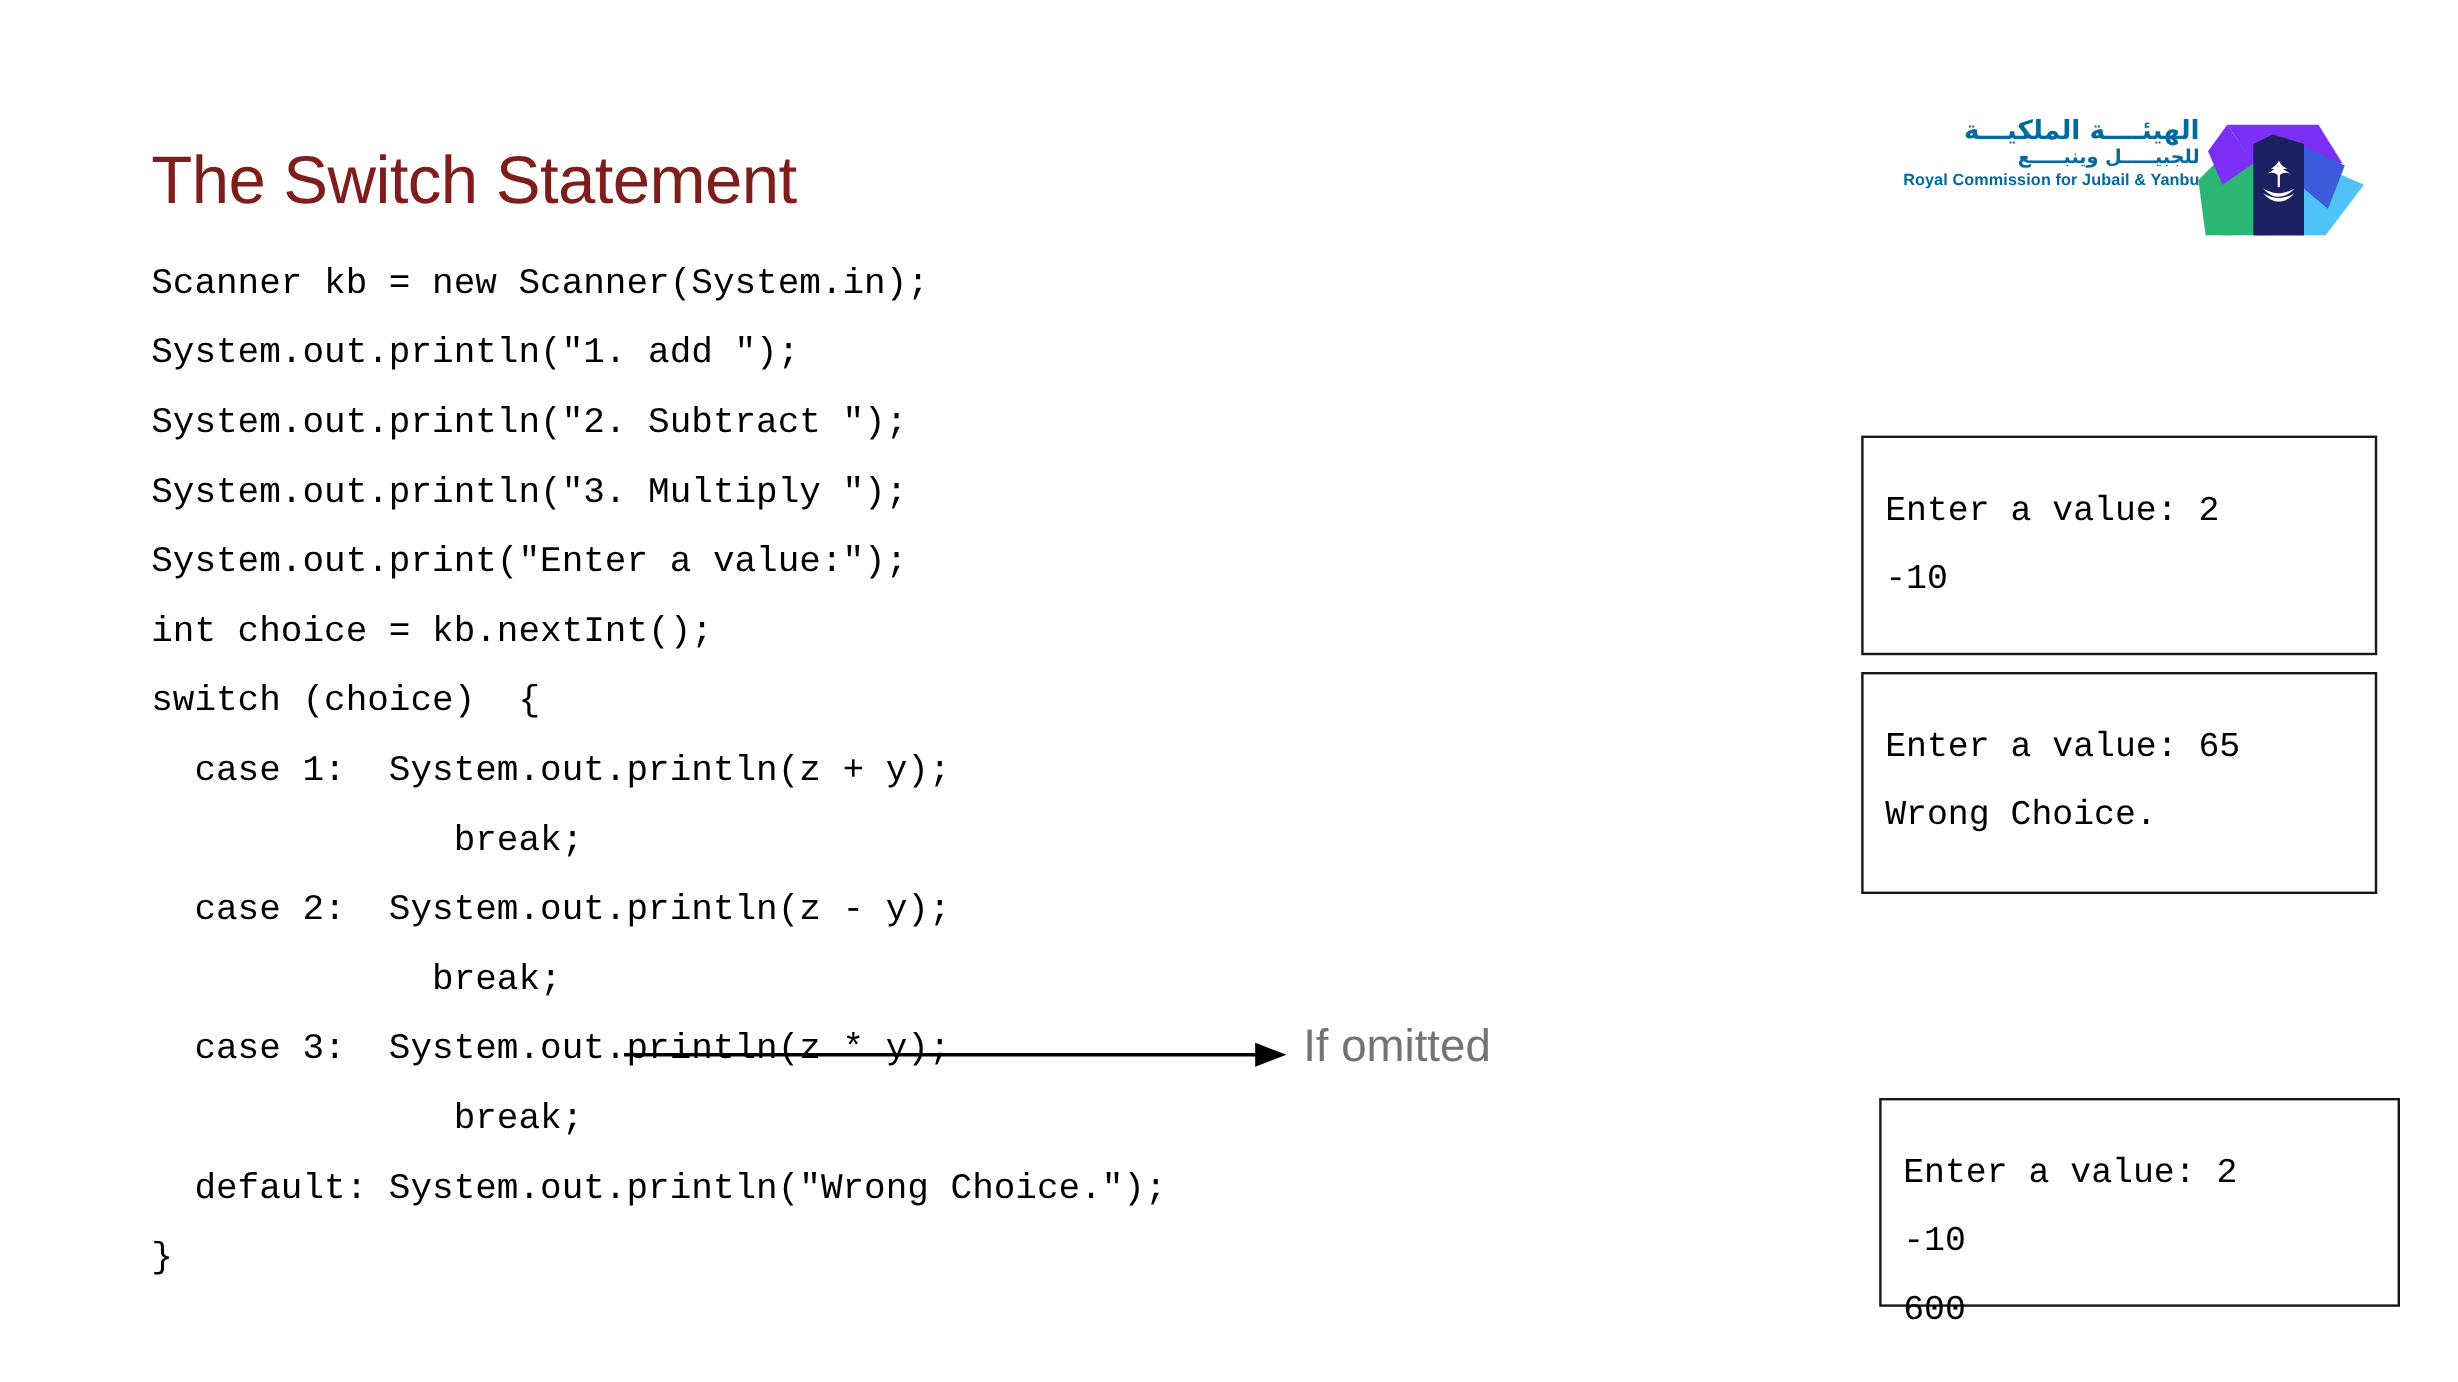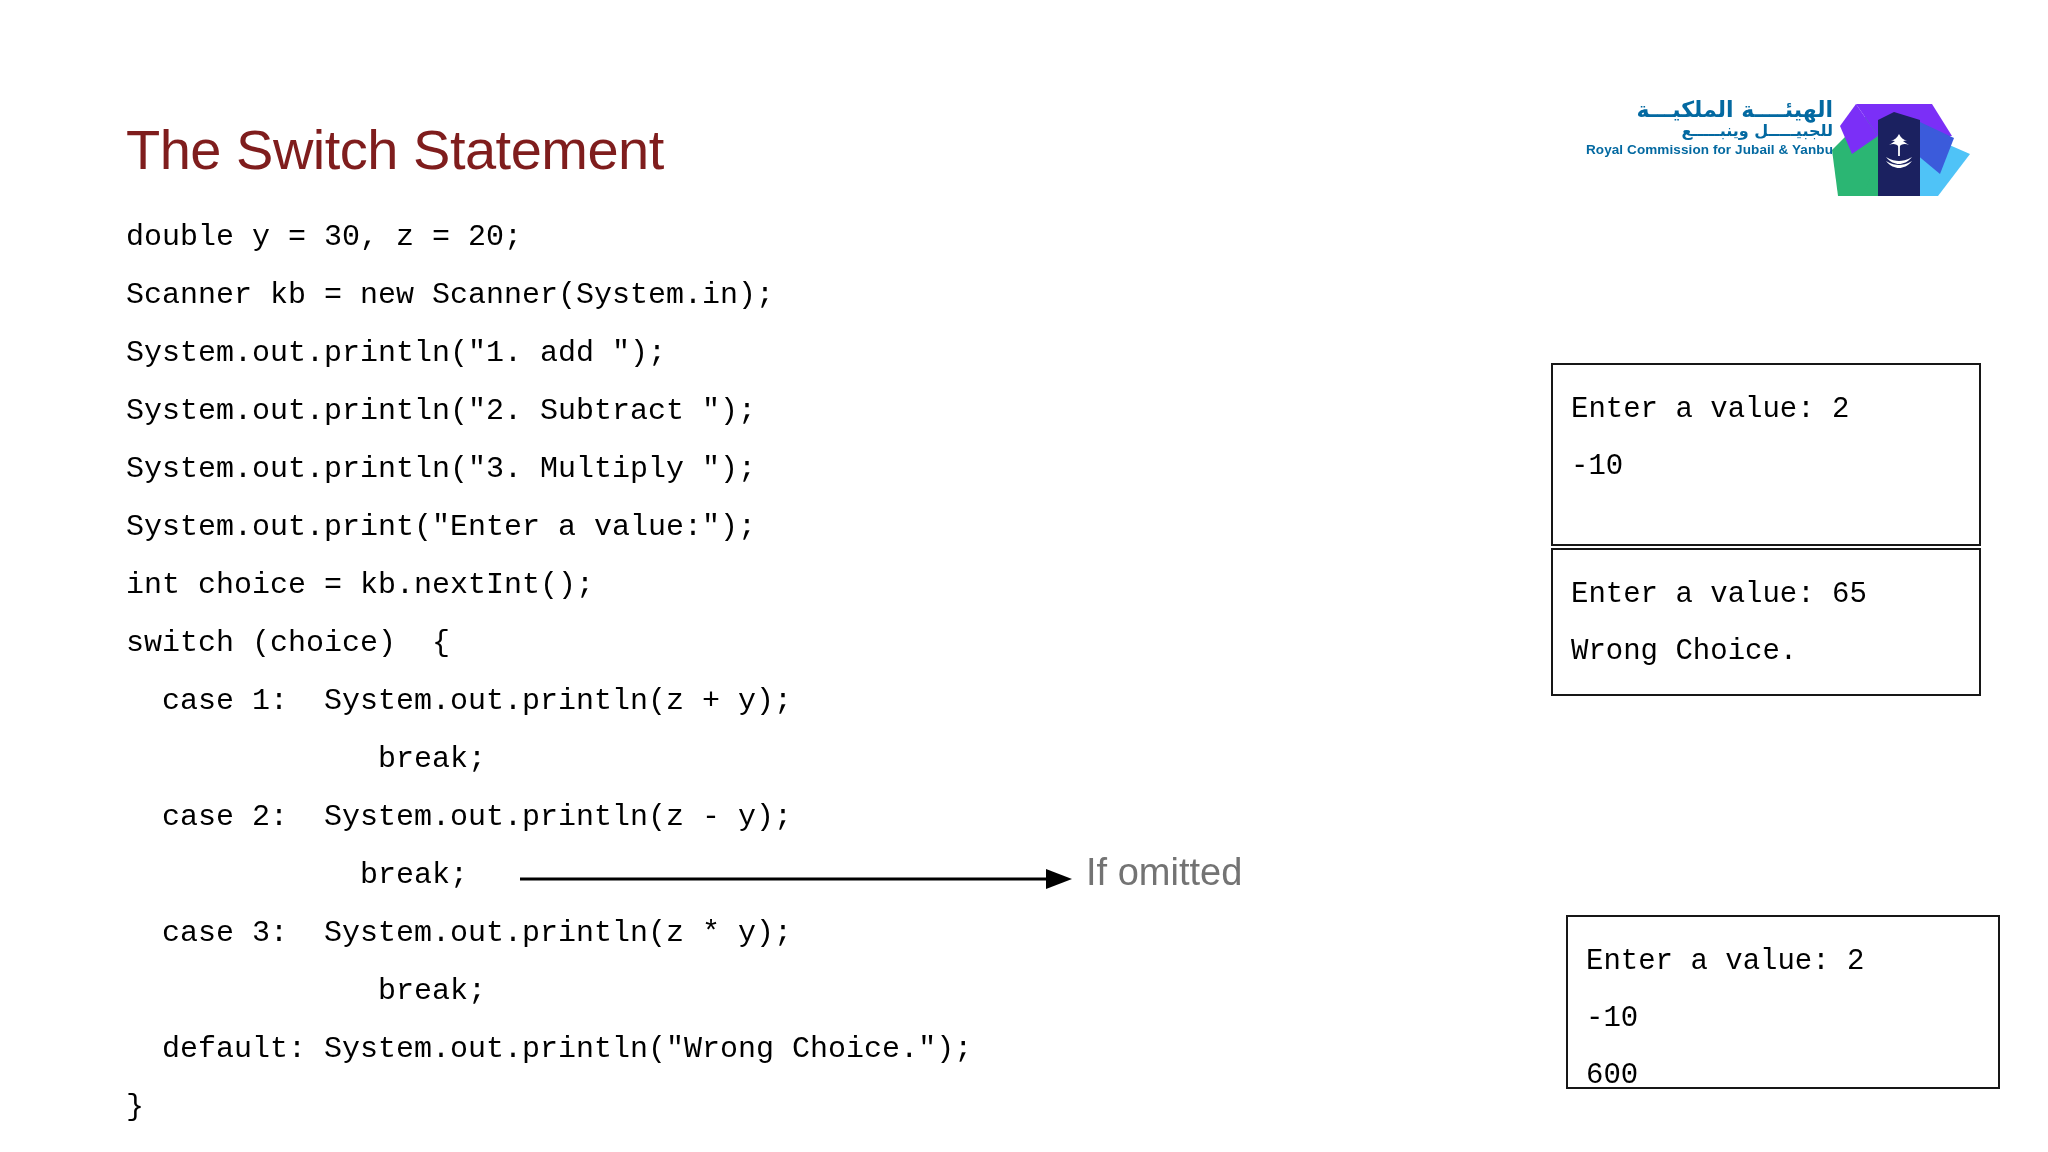--- a/index.html
+++ b/index.html
@@ -68,29 +68,29 @@
 
   
   .output-box {
     position: absolute;
     border: 2px solid #171717;
     background: #ffffff;
     box-sizing: border-box;
     font-family: "Liberation Mono", "DejaVu Sans Mono", monospace;
     font-size: 29px;
     color: #000000;
-    padding: 16px 0 0 18px;
+    padding: 32px 0 0 18px;
   }
   .output-line {
     height: 57px;
     line-height: 57px;
     white-space: pre;
   }
   #output-box-1 { left: 1551px; top: 363px;  width: 430px; height: 183px; }
-  #output-box-2 { left: 1551px; top: 548px;  width: 430px; height: 148px; }
+  #output-box-2 { left: 1551px; top: 560px;  width: 430px; height: 185px; }
   #output-box-3 { left: 1566px; top: 915px;  width: 434px; height: 174px; }
 
   
   #logo {
     position: absolute;
     left: 1575px;
     top: 92px;
     width: 400px;
     height: 110px;
   }
@@ -125,21 +125,20 @@
     width: 150px;
     height: 108px;
   }
 </style>
 </head>
 <body>
 
 <div id="slide-title">The Switch Statement</div>
 
 <div id="code-block">
-  <div class="code-line">double y = 30, z = 20;</div>
   <div class="code-line">Scanner kb = new Scanner(System.in);</div>
   <div class="code-line">System.out.println("1. add ");</div>
   <div class="code-line">System.out.println("2. Subtract ");</div>
   <div class="code-line">System.out.println("3. Multiply ");</div>
   <div class="code-line">System.out.print("Enter a value:");</div>
   <div class="code-line">int choice = kb.nextInt();</div>
   <div class="code-line">switch (choice)  {</div>
   <div class="code-line">  case 1:  System.out.println(z + y);</div>
   <div class="code-line">              break;</div>
   <div class="code-line">  case 2:  System.out.println(z - y);</div>

